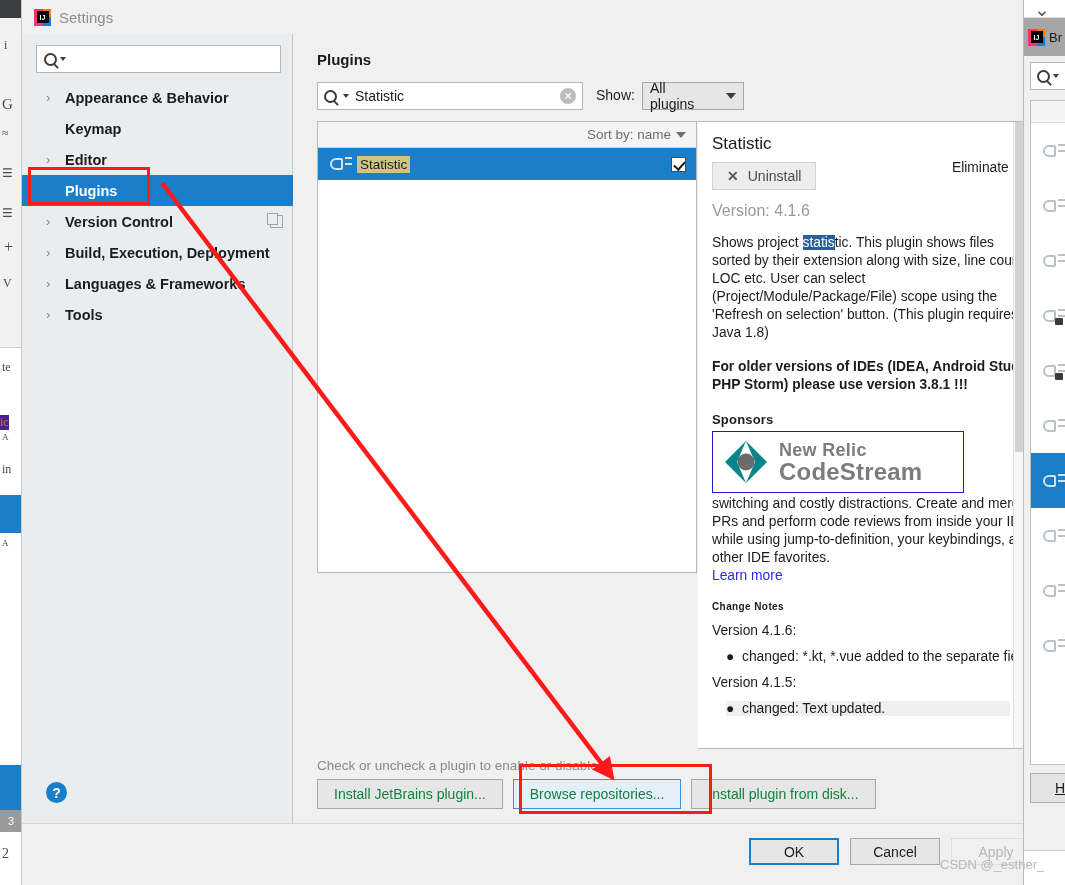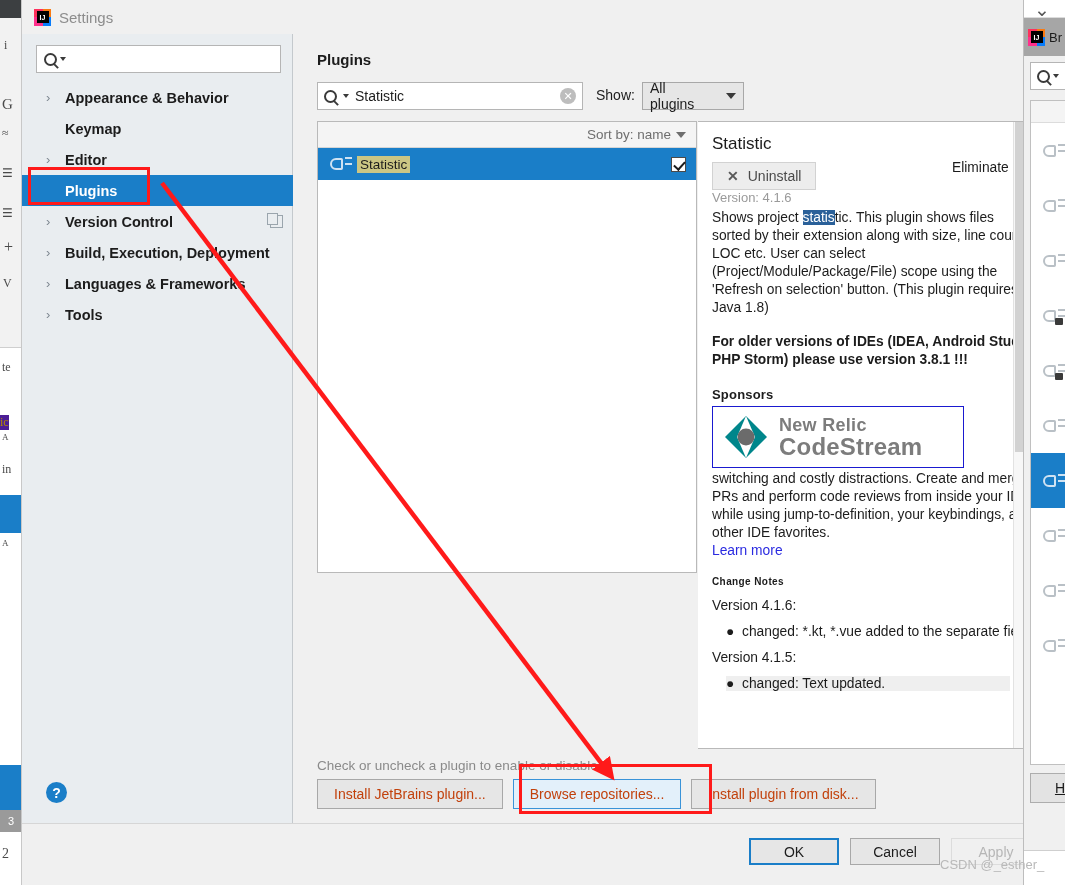--- a/index.html
+++ b/index.html
@@ -202,23 +202,23 @@
     background:#fff; border-top:1px solid #b9b9b9; border-bottom:1px solid #b9b9b9;
     overflow:hidden; padding:12px 14px 0 14px;
   }
   .det-title { font-size:17px; color:#1c1c1c; margin:0 0 8px 0; }
   .uninstall-btn {
     display:inline-flex; align-items:center; gap:9px;
     background:#ededed; border:1px solid #d2d2d2;
     padding:5px 14px; font-size:14px; color:#4a4a4a;
   }
   .x-glyph { font-size:14px; color:#5a5a5a; font-weight:bold; }
-  .version-line { margin-top:0; font-size:13px; color:#9a9a9a; }
+  .version-line { margin-top:12px; font-size:16px; color:#9a9a9a; }
   .det-body {
-    margin-top:4px; font-size:13.8px; color:#1c1c1c; line-height:18px;
+    margin-top:14px; font-size:13.8px; color:#1c1c1c; line-height:18px;
     font-family:"Liberation Sans", sans-serif; white-space:nowrap;
   }
   .hl { background:#2a6099; color:#ffffff; }
   .det-bold { margin-top:16px; font-size:13.8px; font-weight:bold; color:#1c1c1c; line-height:18px; white-space:nowrap;}
   .sponsors-h { margin-top:18px; font-size:13px; font-weight:bold; color:#1c1c1c; letter-spacing:.2px;}
   .sponsor-box {
     margin-top:4px; width:252px; height:62px; border:1px solid #1a1ad0;
     display:flex; align-items:center; padding-left:10px; gap:10px; background:#fff;
     position:relative;
   }
@@ -239,21 +239,21 @@
     position:absolute; right:0; top:0; width:11px; height:628px; background:#f7f7f7;
     border-left:1px solid #e2e2e2;
   }
   .det-scroll .thumb { position:absolute; left:1px; top:0; width:9px; height:330px; background:#d2d2d2; }
 
   .hint-text { position:absolute; left:23px; top:724px; font-size:13.5px; color:#8a8a8a; }
 
   .btn-row { position:absolute; left:23px; top:745px; display:flex; gap:10px; }
   .gbtn {
     background:#e6e6e6; border:1px solid #a8a8a8;
-    font-size:14px; color:#c2410c; padding:8px 16px; height:30px;
+    font-size:14px; color:#15803d; padding:8px 16px; height:30px;
     display:flex; align-items:center; justify-content:center; white-space:nowrap;
   }
   .gbtn.focused { background:#e3f0fa; border:1px solid #3a93d8; }
 
   
   .bottom-bar {
     position:absolute; left:0; top:823px; width:1002px; height:62px;
     background:#f0f0f0; border-top:1px solid #d6d6d6;
   }
   .okbtn {

